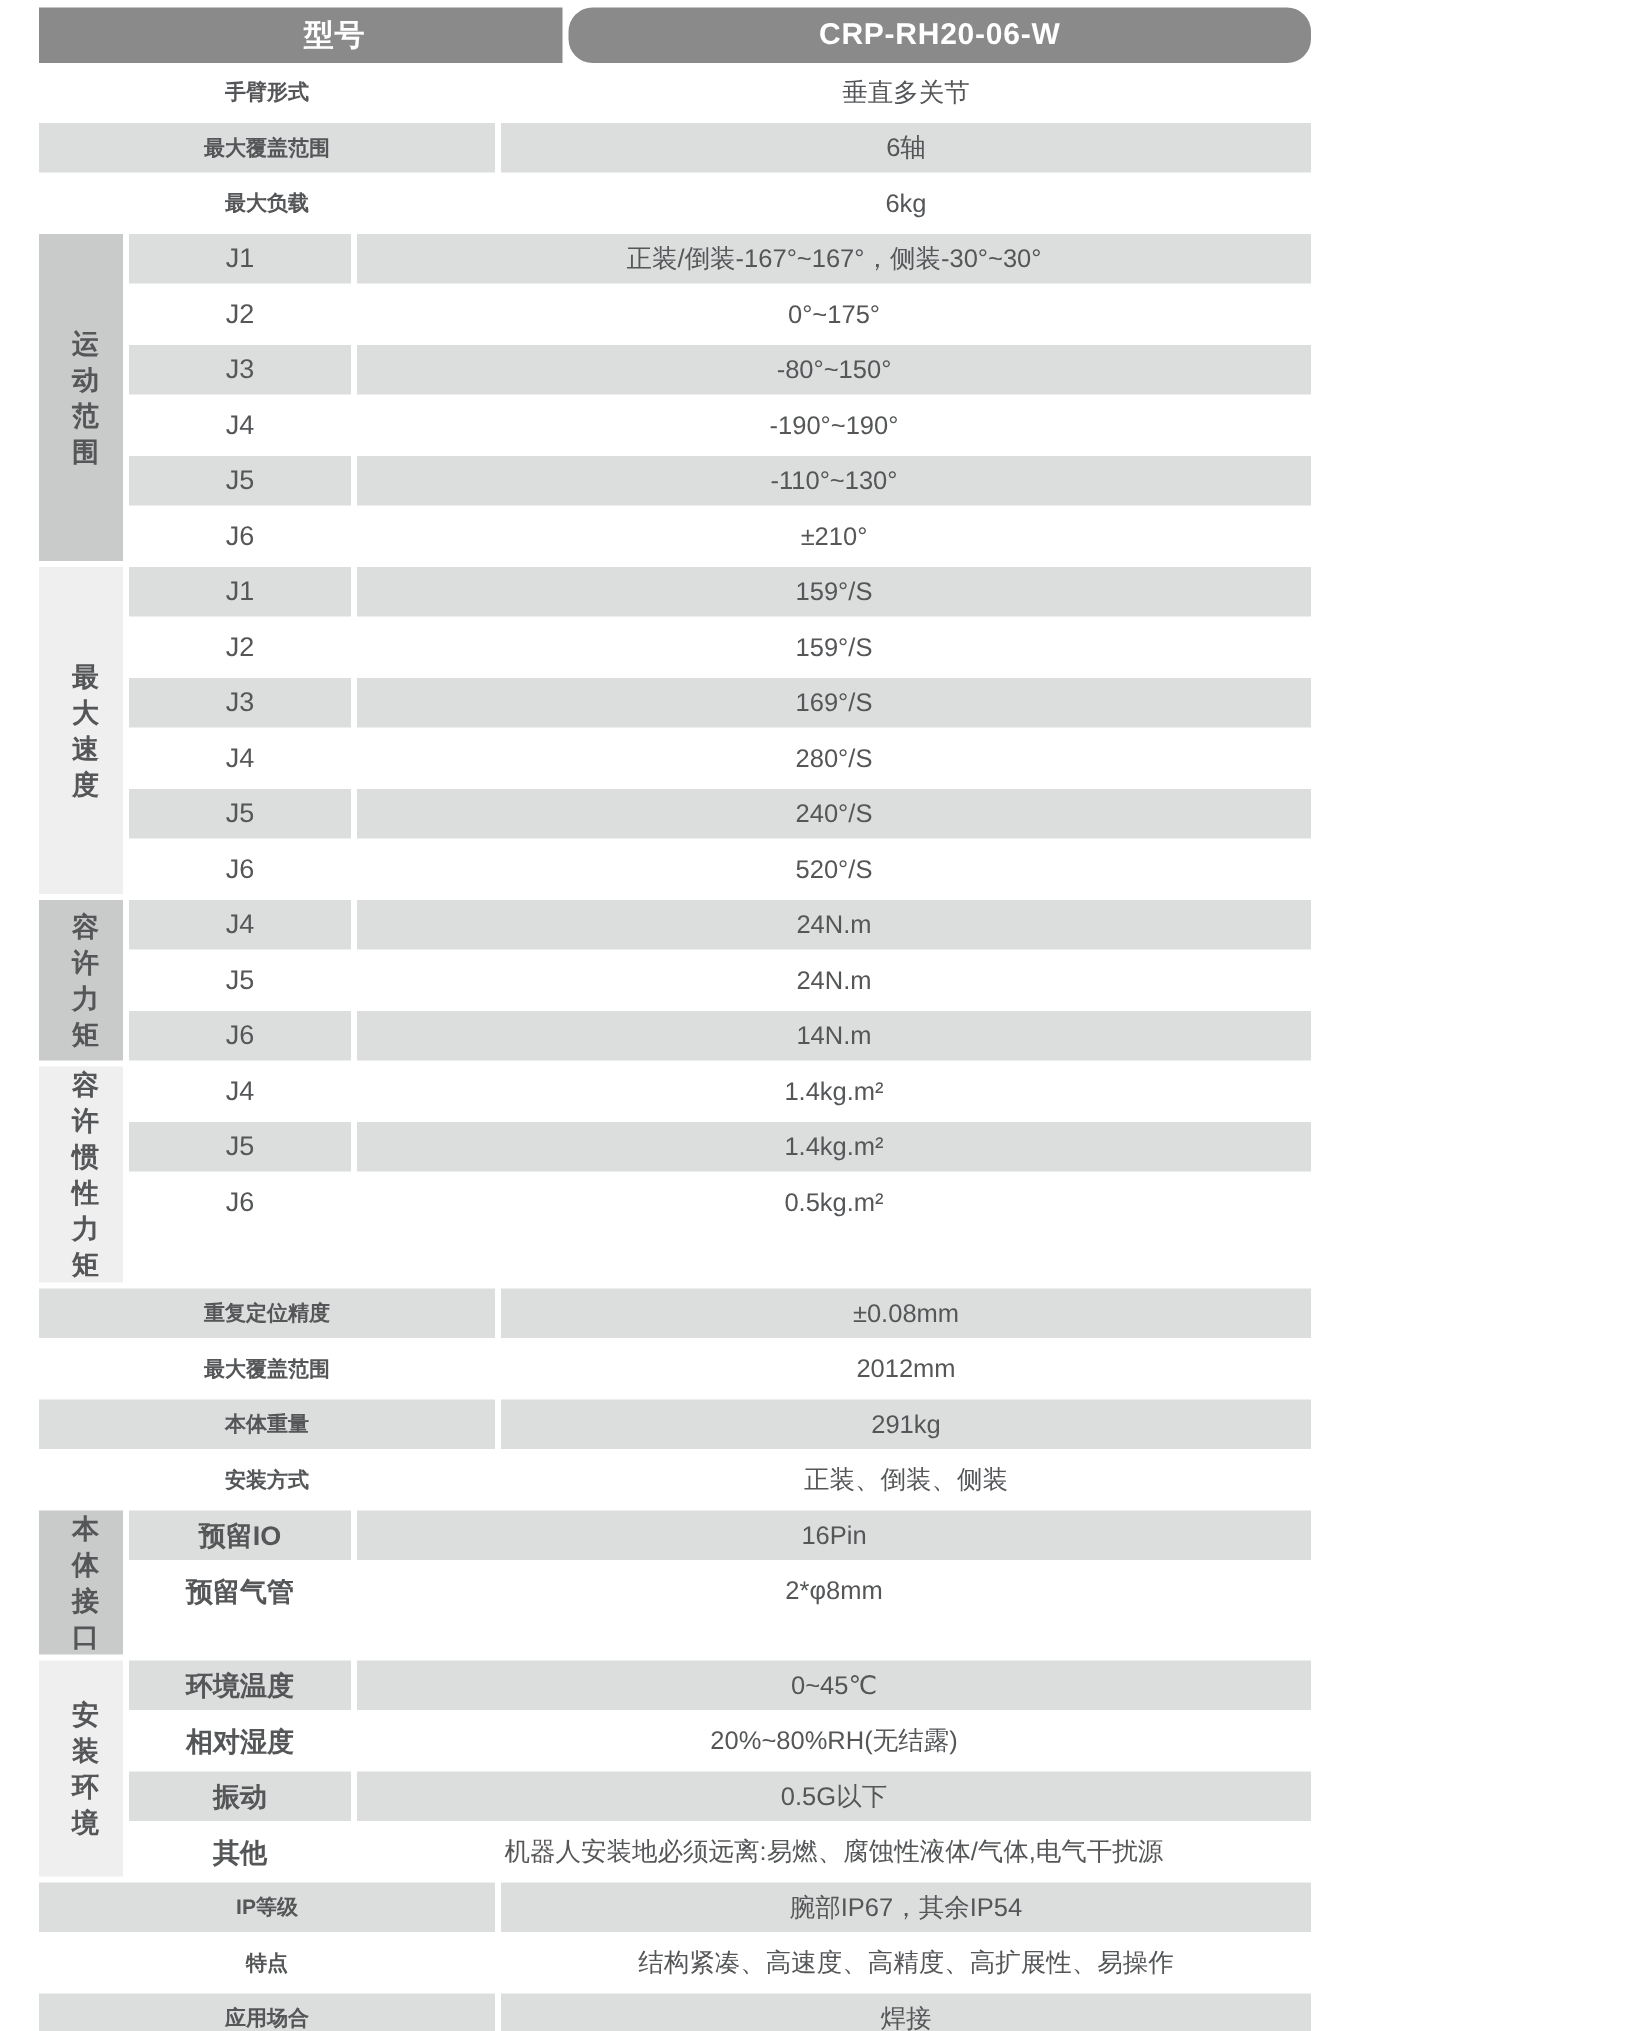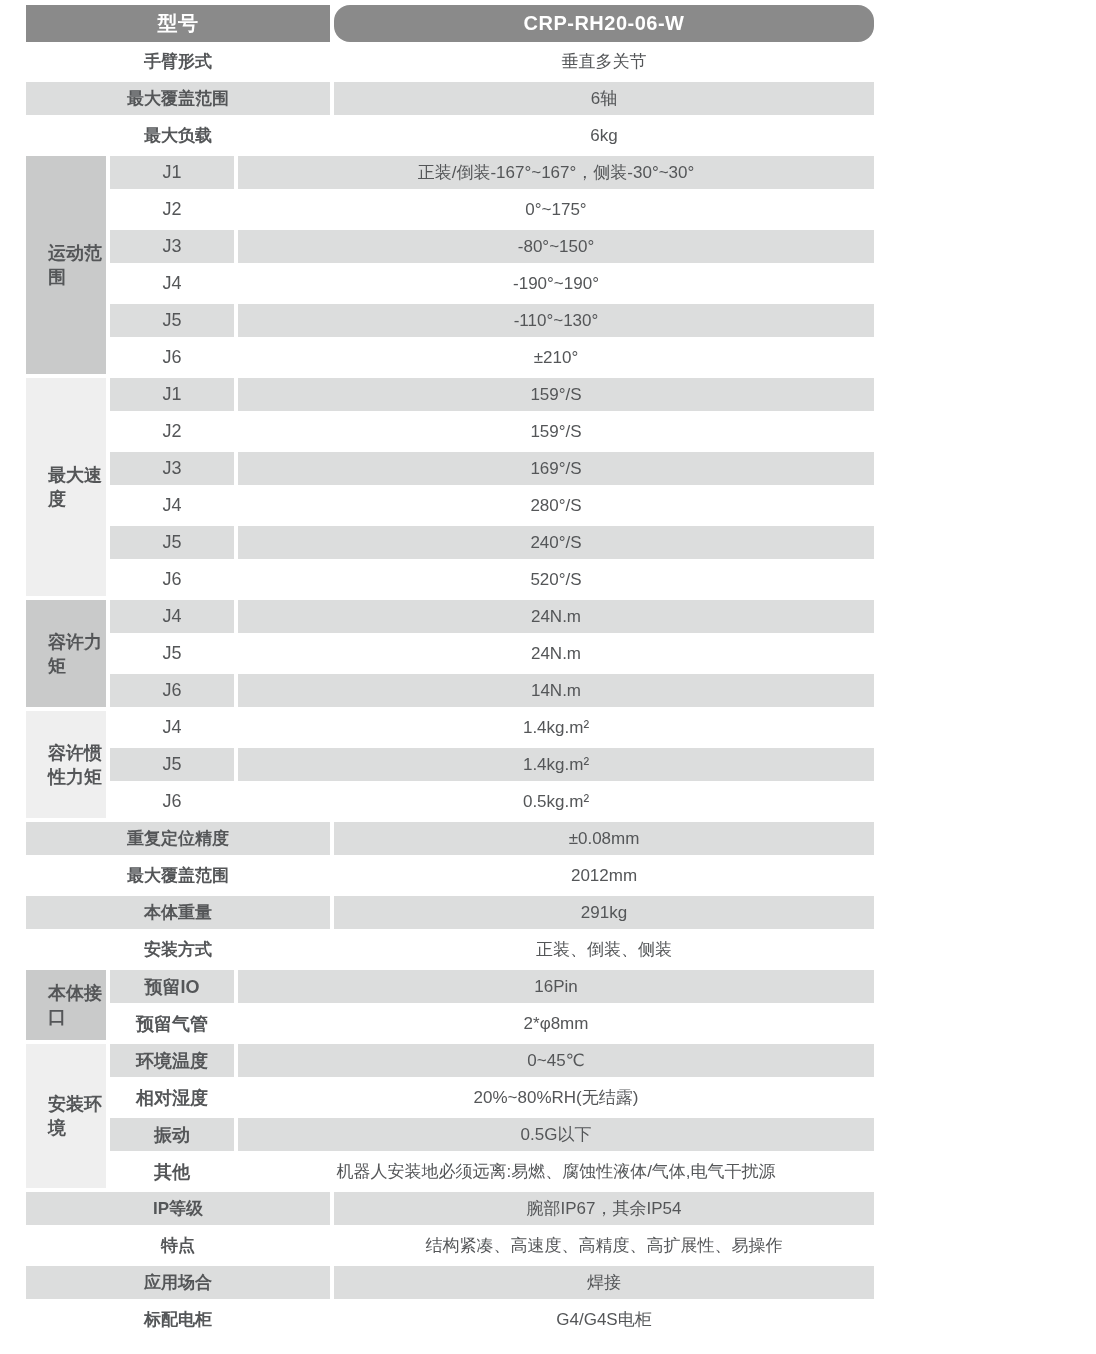--- a/index.html
+++ b/index.html
@@ -23,39 +23,39 @@
   .header-cell {
     background: #8a8a8a;
     color: #ffffff;
     font-weight: bold;
     font-size: 20px;
     display: flex;
     align-items: center;
     justify-content: center;
     letter-spacing: 0.5px;
   }
-  .header-cell.hl { width: 304px; }
+  .header-cell.hl { width: 304px; padding-left: 45px; }
   .header-cell.hv { flex: 1; border-radius: 16px; }
   .row {
     display: flex;
     gap: 4px;
     height: 33px;
     margin-bottom: 4px;
   }
   .cell {
     display: flex;
     align-items: center;
     justify-content: center;
     color: #545658;
     background: #ffffff;
   }
   .label-cell {
     width: 304px;
     font-weight: bold;
-    font-size: 17px;
+    font-size: 14px;
   }
   .value-cell {
     width: 540px;
     font-size: 17px;
     white-space: nowrap;
   }
   .shade-gray { background: #dcdddd; }
   .shade-white { background: #ffffff; }
   .section {
     display: flex;
@@ -74,21 +74,21 @@
   }
   .tone-dark  { background: #c9caca; }
   .tone-light { background: #efefef; }
   .section-rows {
     display: flex;
     flex-direction: column;
     gap: 4px;
   }
   .section-rows .row { margin-bottom: 0; }
   .sub-cell {
-    width: 124px;
+    width: 148px;
     font-size: 18px;
   }
   .sub-cell.boldsub { font-weight: bold; }
   .section .value-cell { width: 636px; text-align: center; }
 </style>
 </head>
 <body>
 
 <div class="spec-table">
   <div class="header-row">

